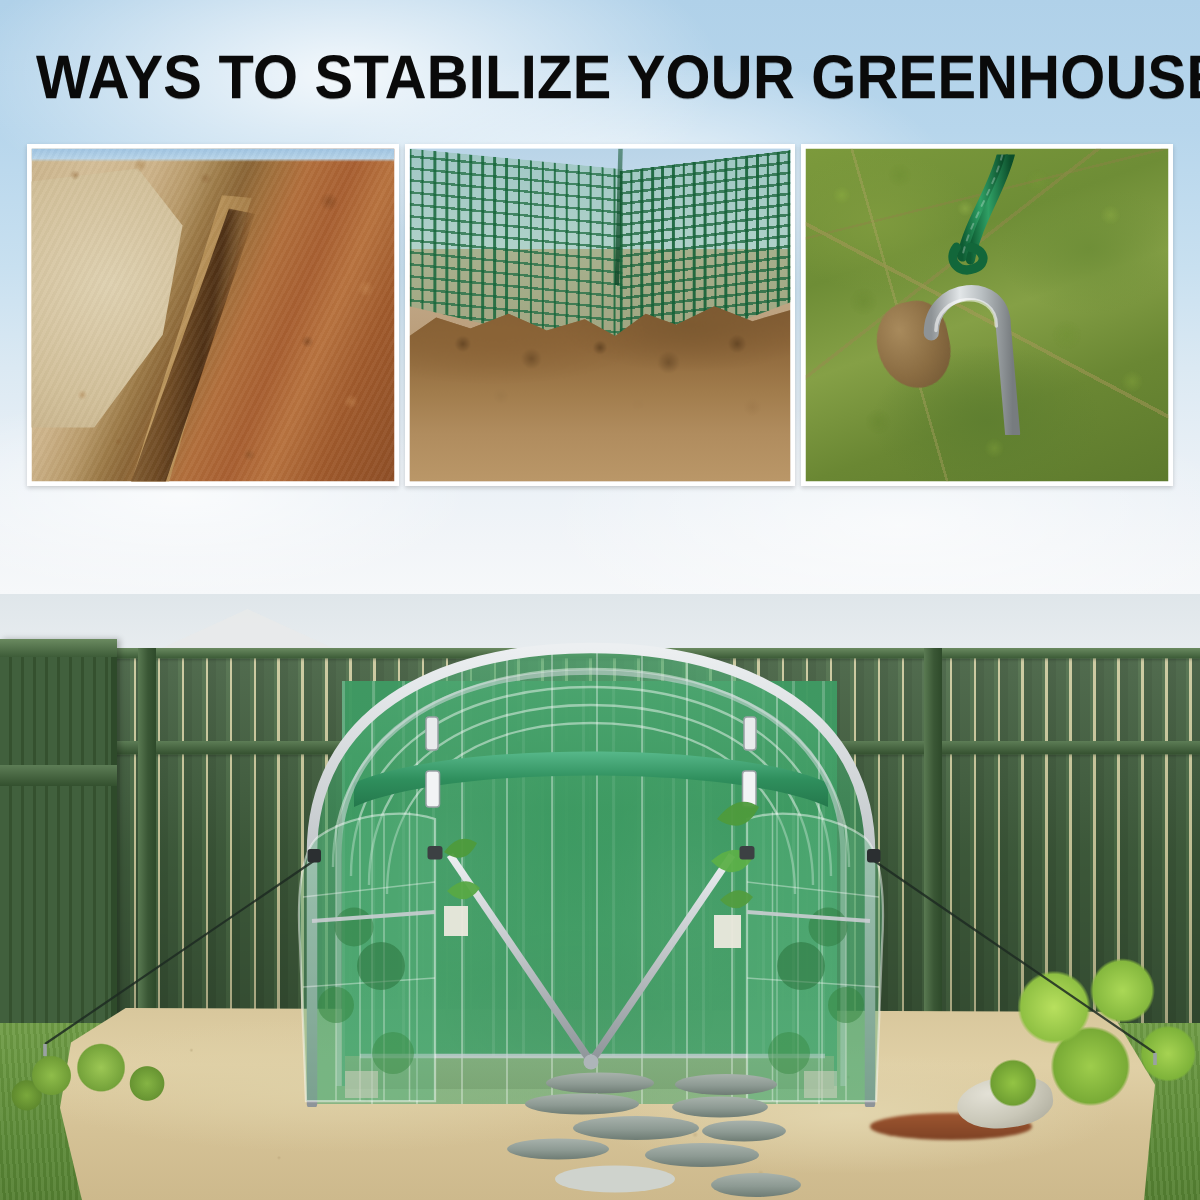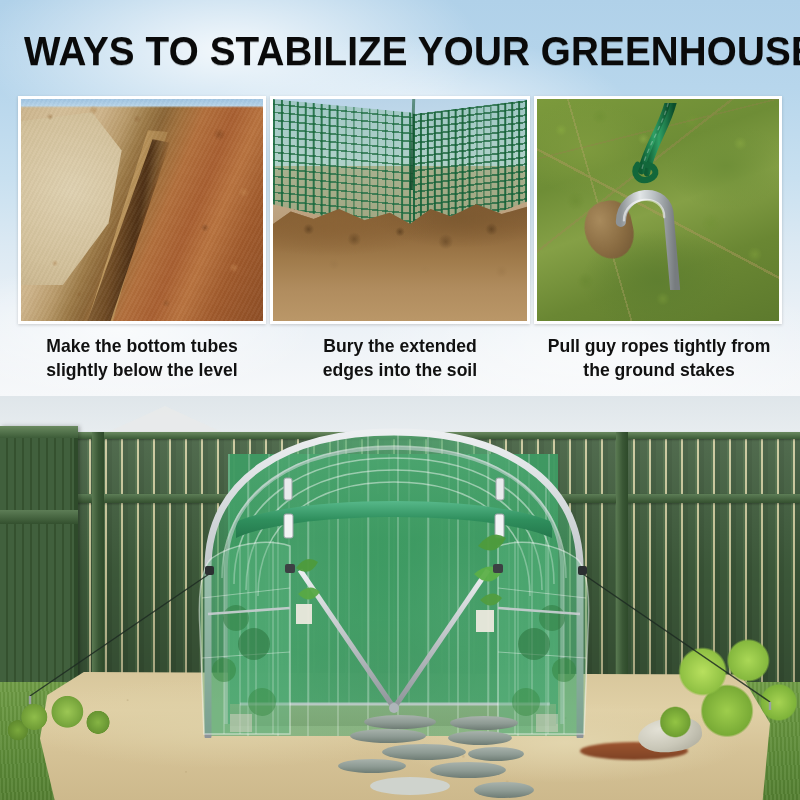--- a/index.html
+++ b/index.html
@@ -443,34 +443,20 @@
             <path d="M70 0 C60 36 38 62 30 100" fill="none" stroke="url(#ropeg)" stroke-width="9" stroke-linecap="round"></path>
             <path d="M62 0 C52 36 30 62 22 96" fill="none" stroke="rgba(255,255,255,.28)" stroke-width="2" stroke-dasharray="5 7" stroke-linecap="round"></path>
             <path d="M16 88 C6 100 18 114 34 108 C48 103 44 90 30 88" fill="none" stroke="#12673a" stroke-width="9" stroke-linecap="round"></path>
           </svg>
         </div>
       </div>
     </div>
 
   </div>
 
-  <div class="captions">
-    <div class="caption c1">
-      <div>Make the bottom tubes</div>
-      <div>slightly below the level</div>
-    </div>
-    <div class="caption c2">
-      <div>Bury the extended</div>
-      <div>edges into the soil</div>
-    </div>
-    <div class="caption c3">
-      <div>Pull guy ropes tightly from</div>
-      <div>the ground stakes</div>
-    </div>
-  </div>
 
   <div class="hero">
 
     <div class="hero-sky"></div>
     <div class="hero-house"></div>
 
     <div class="fence"></div>
     <div class="fence-rail top"></div>
     <div class="fence-rail mid"></div>
     <div class="fence-post" style="left:92px"></div>

